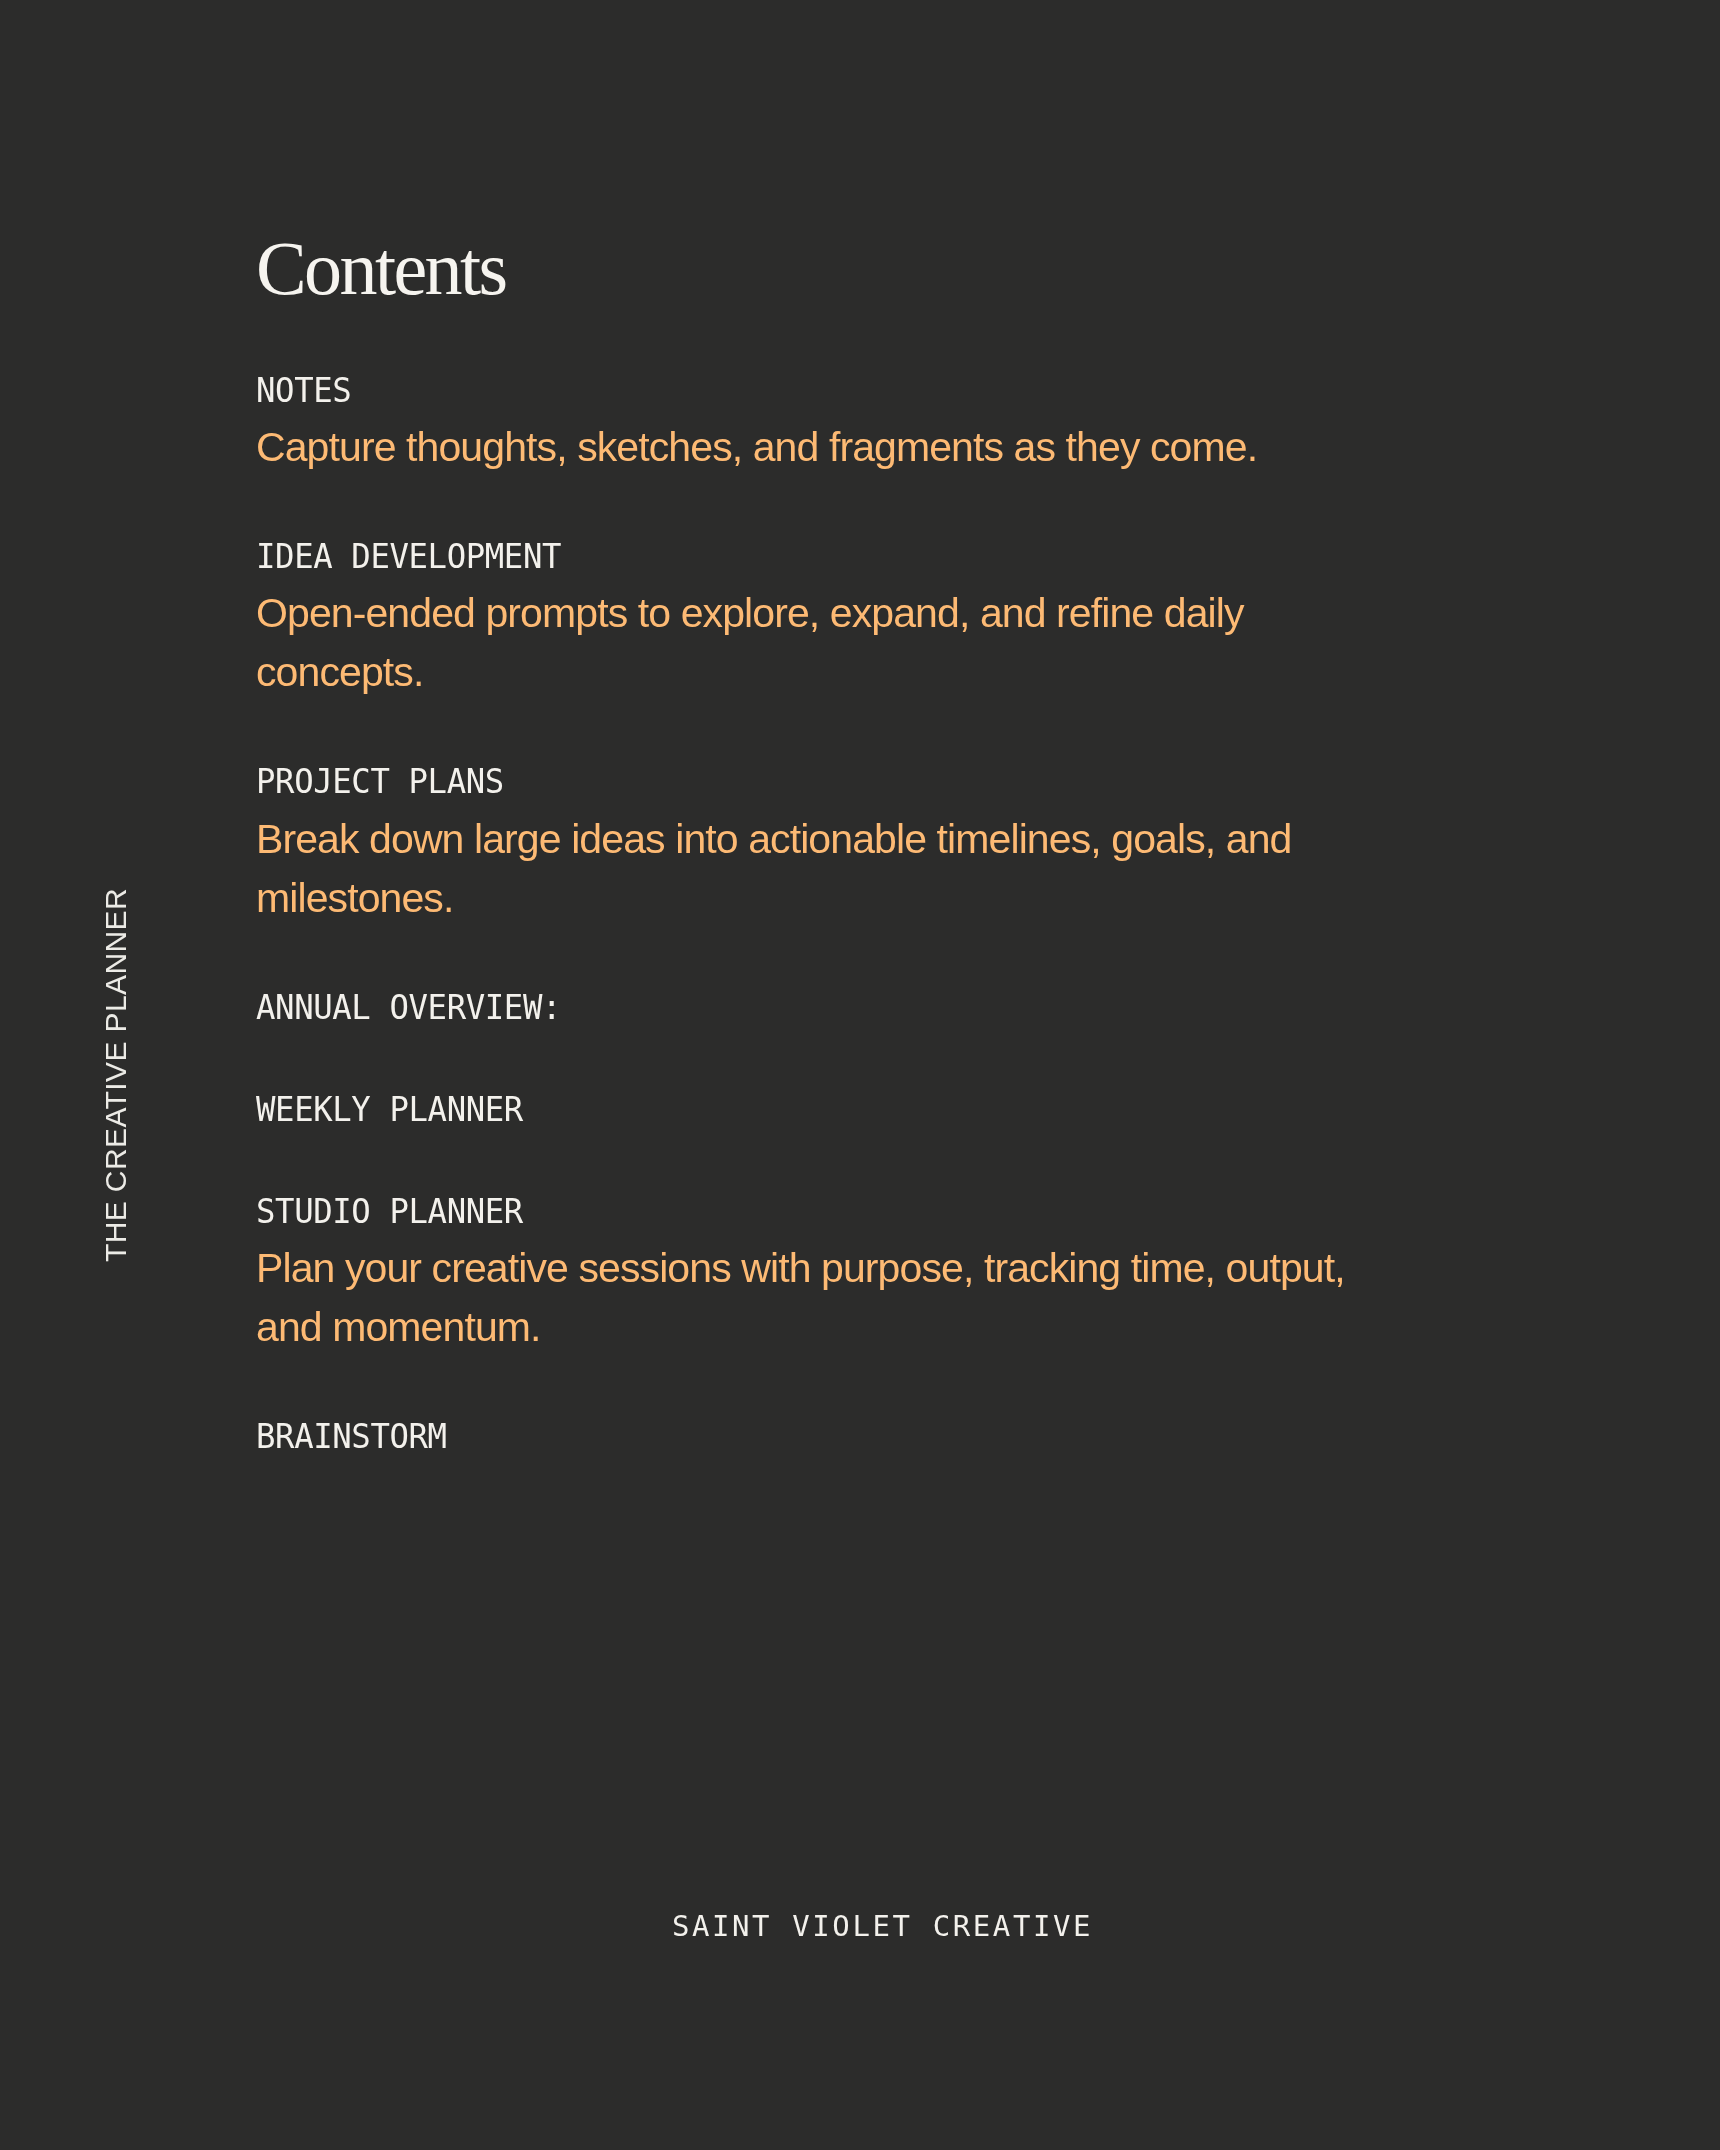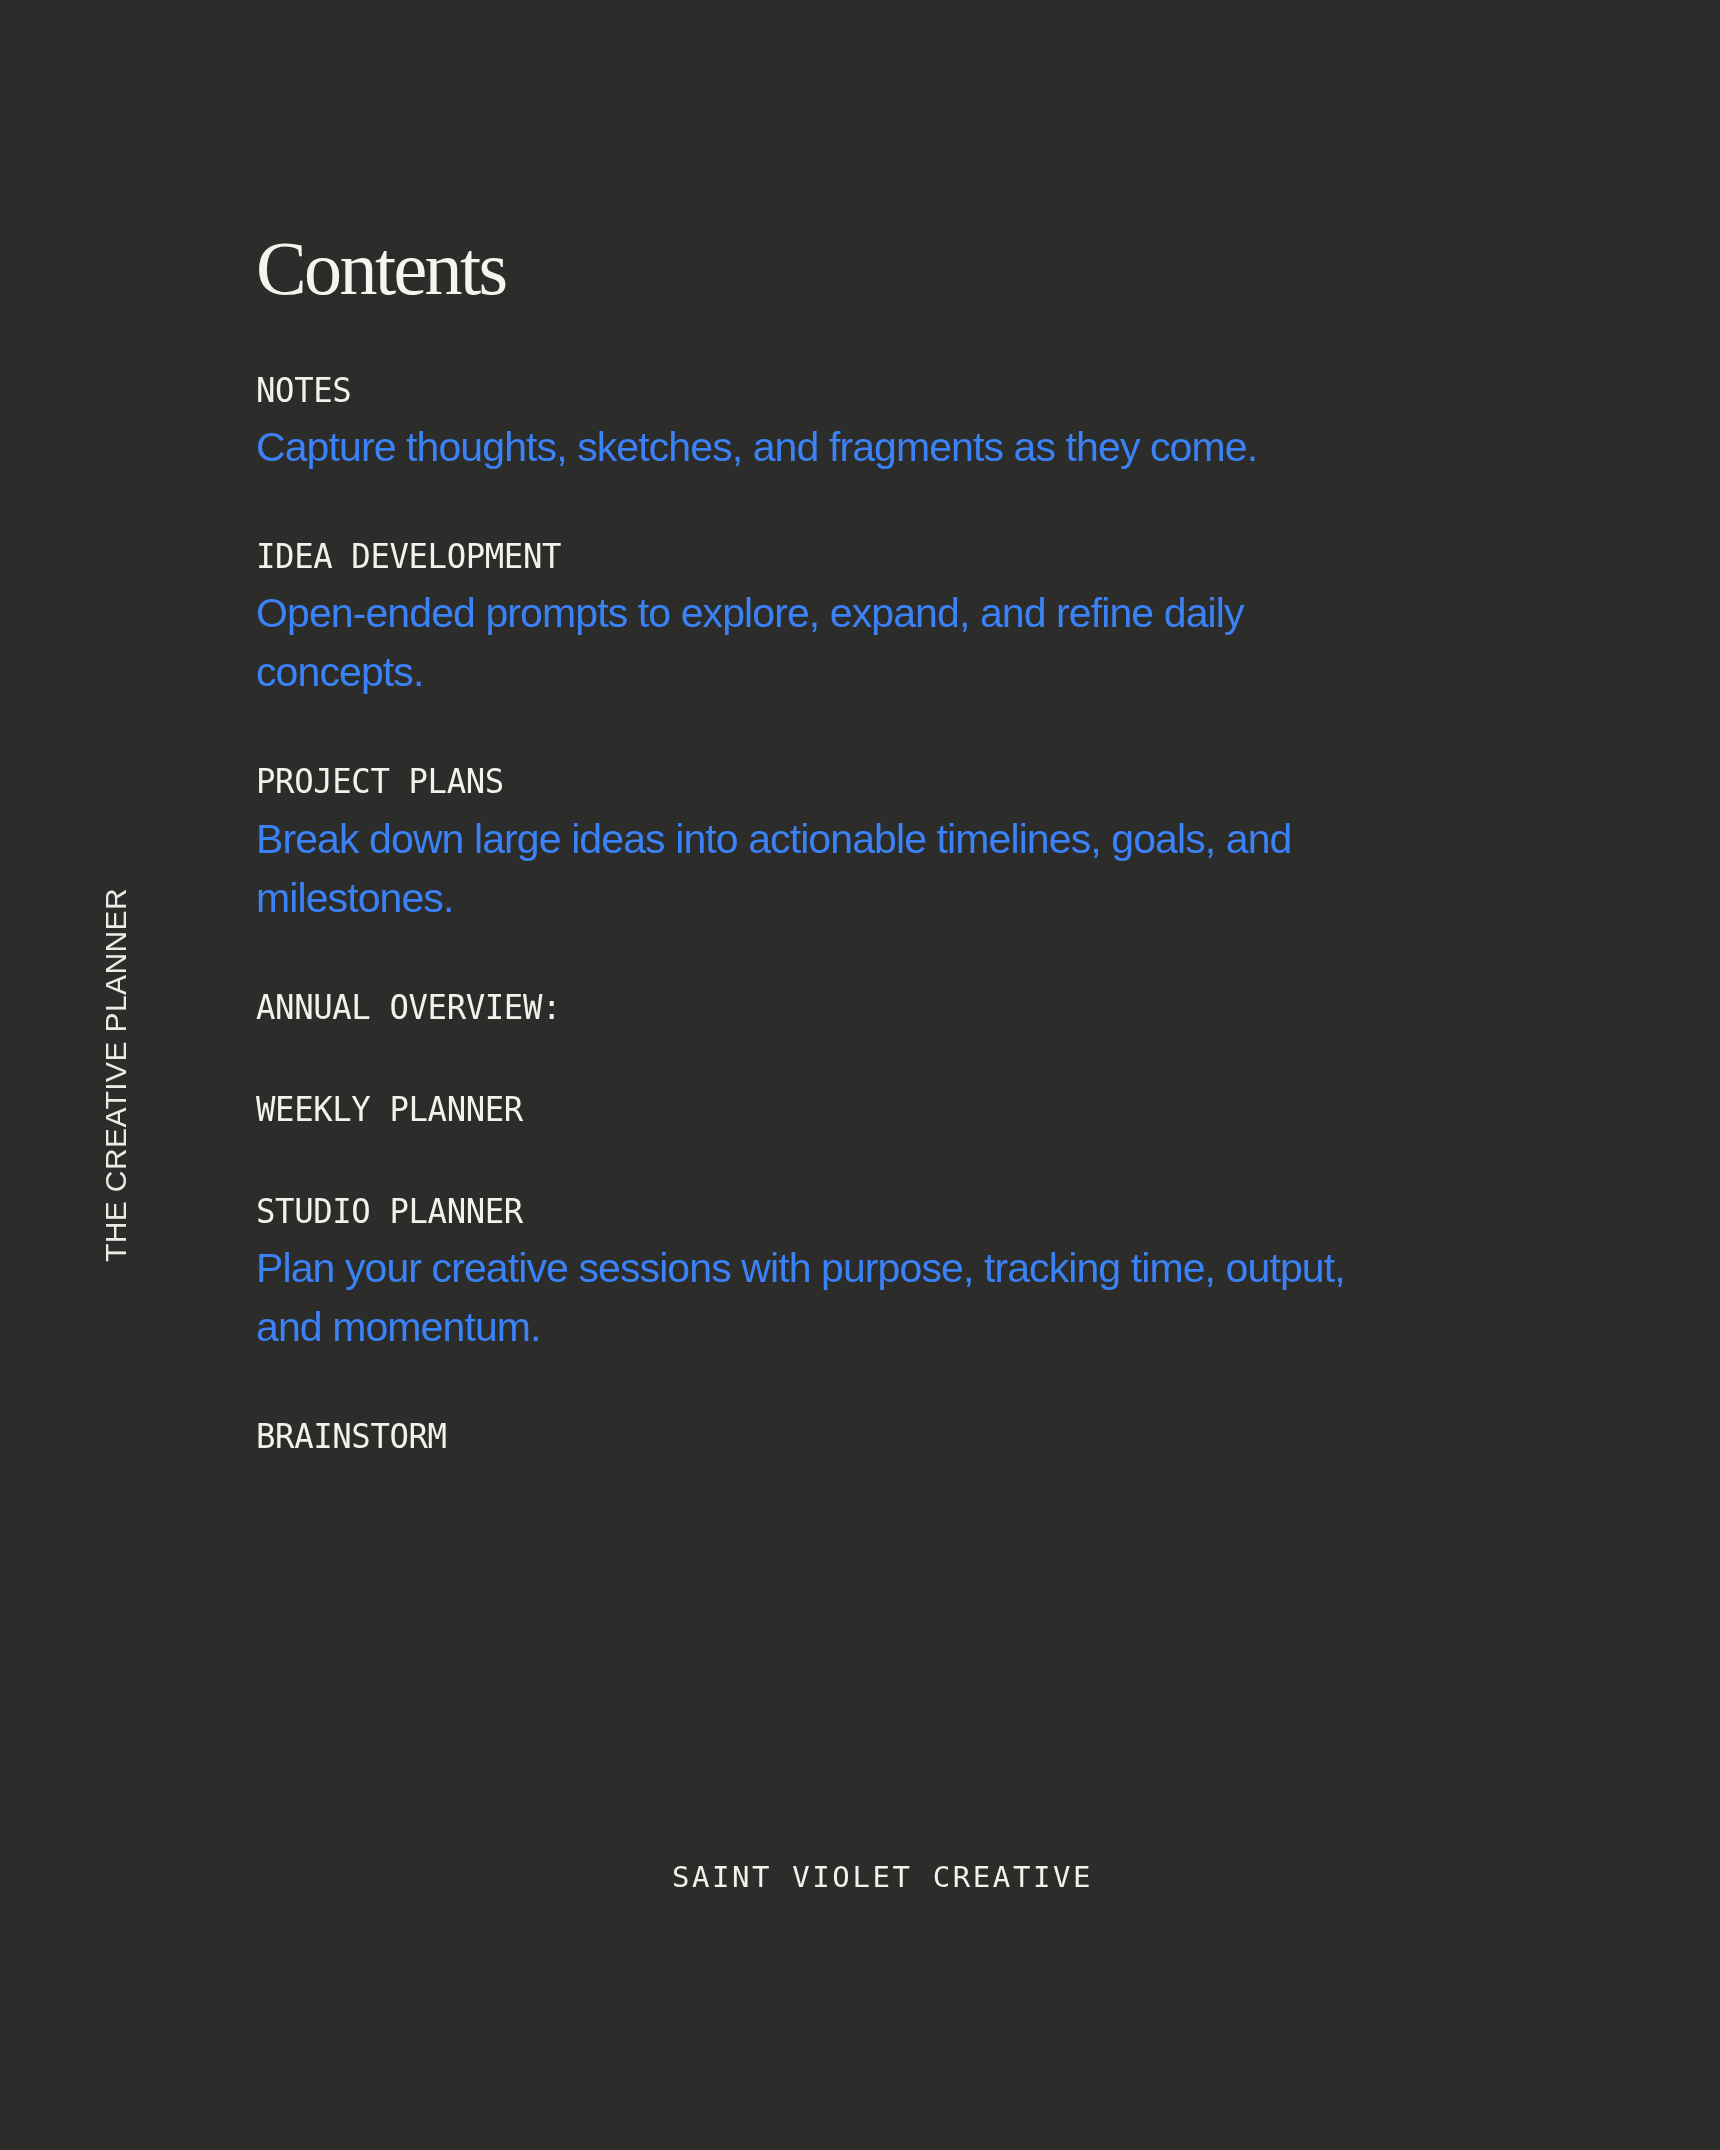--- a/index.html
+++ b/index.html
@@ -44,26 +44,26 @@
       line-height: 45px;
       height: 45px;
       letter-spacing: -0.4px;
       color: #f3f1ec;
     }
     .section-desc {
       font-family: "Liberation Sans", sans-serif;
       font-size: 41px;
       line-height: 59px;
       letter-spacing: -0.9px;
-      color: #3b82f6;
+      color: #fdba74;
       margin-top: 5.2px;
     }
     .footer {
       position: absolute;
-      left: 0; right: 0; top: 1860px;
+      left: 0; right: 0; top: 1909px;
       text-align: center;
       font-family: "DejaVu Sans Mono", monospace;
       font-size: 29px;
       letter-spacing: 2.6px;
       color: #f3f1ec;
       padding-left: 44px;
     }
   </style>
 </head>
 <body>

